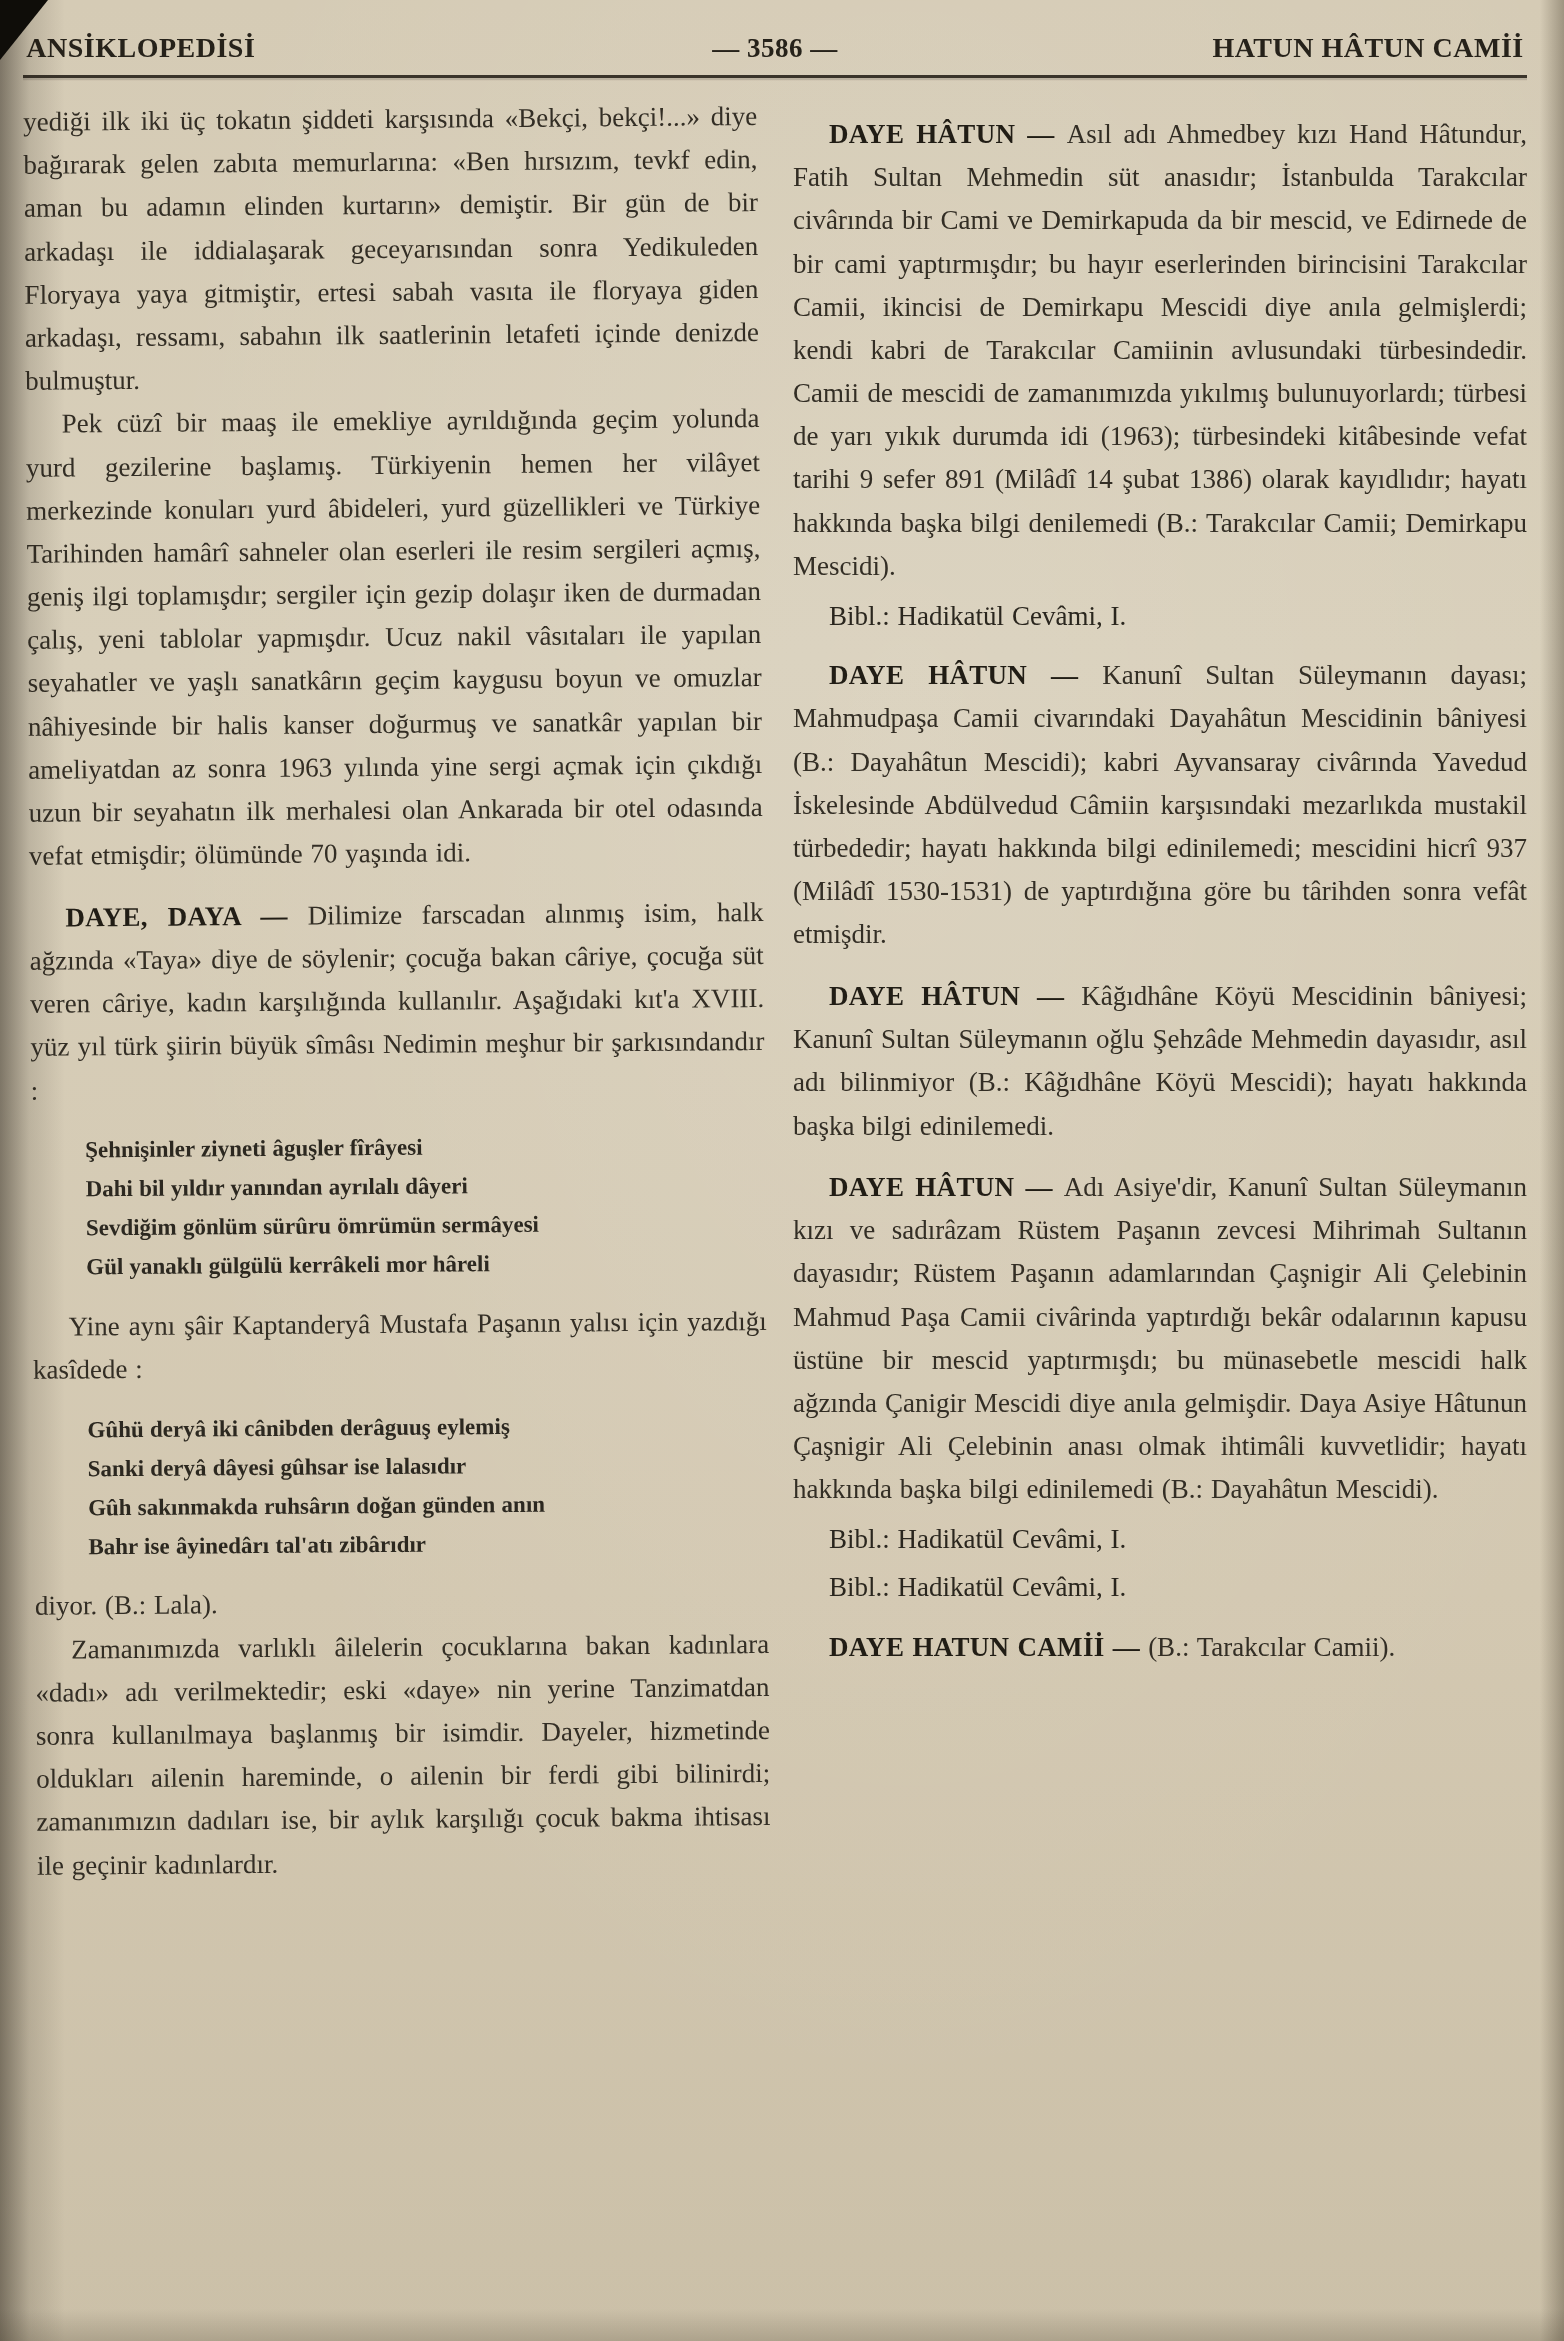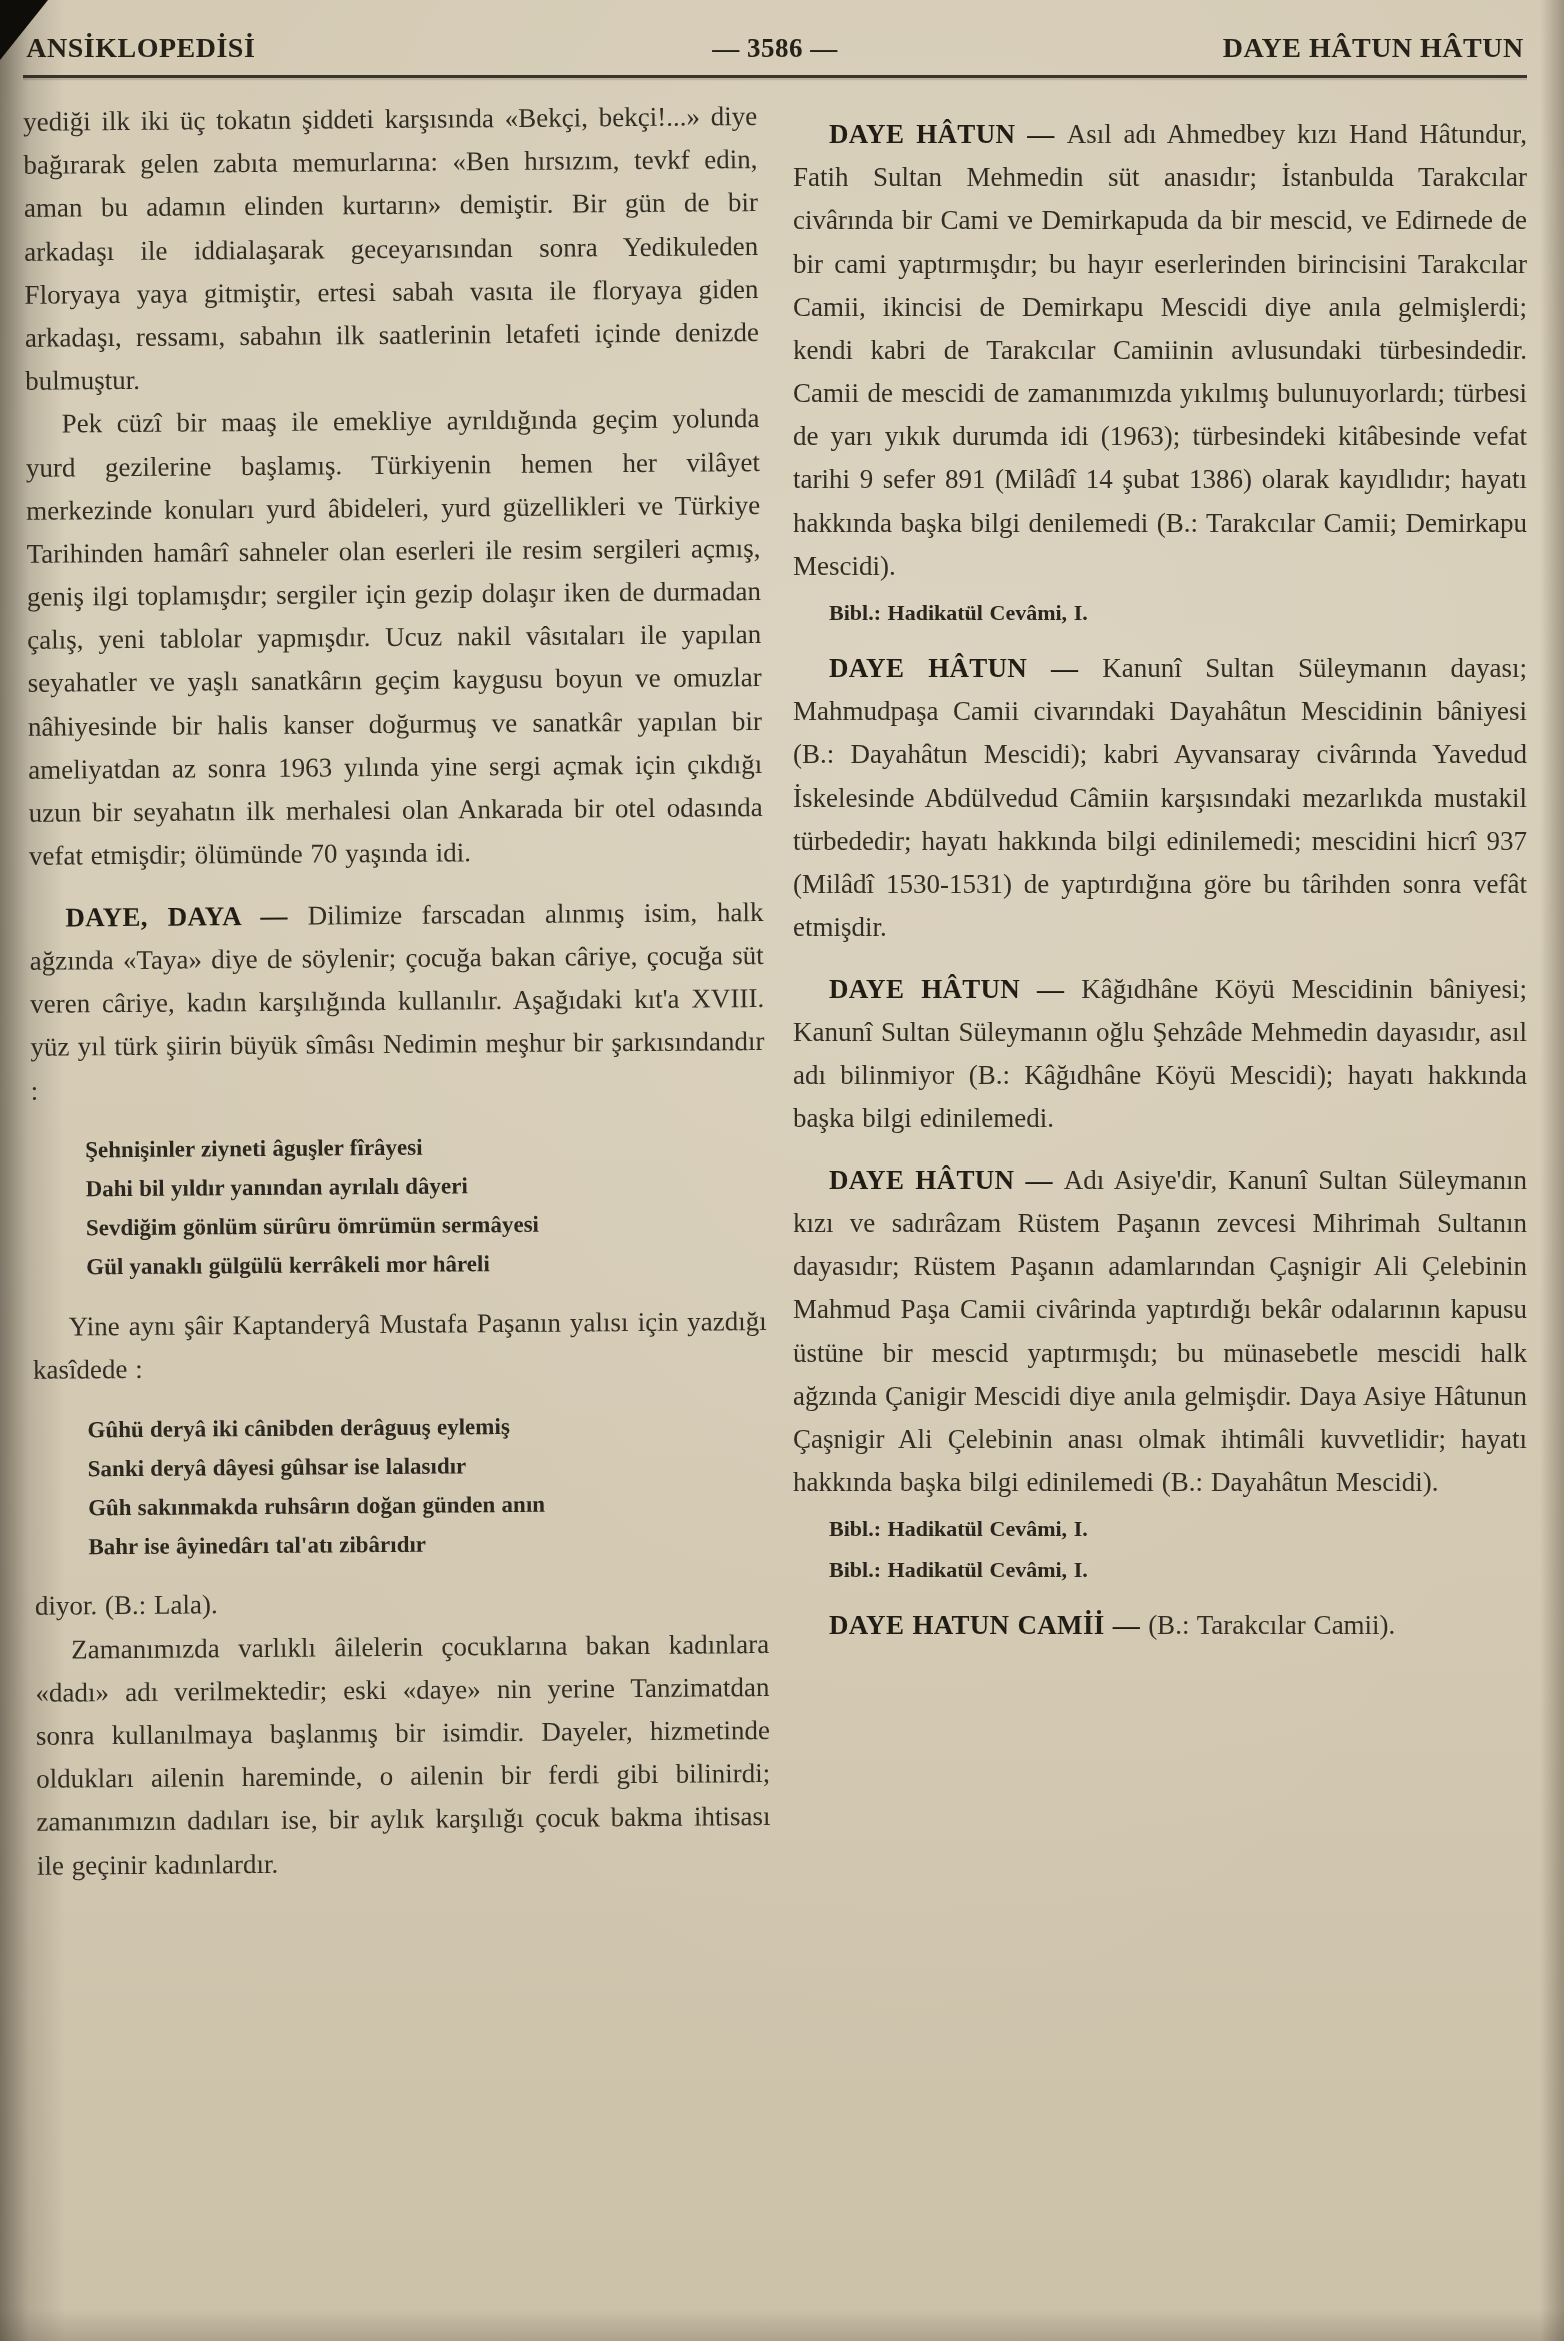--- a/index.html
+++ b/index.html
@@ -71,37 +71,37 @@
 
   .verse {
     margin:18.4px 0 18.4px 54px;
     font-weight:bold; font-size:23px; line-height:1.7;
     text-align:left; color:#2c2820; word-spacing:0.5px;
   }
   .verse-line { white-space:nowrap; }
 
   p.bibl {
     margin:8.7px 0 3.3px 0; text-indent:36px;
-    font-weight:bold; font-size:22px; line-height:1.45; color:#2a261e;
+    font-weight:normal; font-size:27px; line-height:1.45; color:#2a261e;
   }
 </style>
 </head>
 <body>
 
 <div class="page">
   <div class="spine-shadow"></div>
   <div class="edge-right"></div>
   <div class="edge-bottom"></div>
   <div class="corner-fold"></div>
 
   <div class="content">
     <div class="header-row">
       <span class="h-left">ANSİKLOPEDİSİ</span>
       <span class="h-mid">— 3586 —</span>
-      <span class="h-right">DAYE HÂTUN HÂTUN</span>
+      <span class="h-right">HATUN HÂTUN CAMİİ</span>
     </div>
     <div class="header-rule"></div>
 
     <div class="columns">
       <div class="col col-left">
           <p class="para no-indent">yediği ilk iki üç tokatın şiddeti karşısında «Bekçi, bekçi!...» diye bağırarak gelen zabıta memurlarına: «Ben hırsızım, tevkf edin, aman bu adamın elinden kurtarın» demiştir. Bir gün de bir arkadaşı ile iddialaşarak geceyarısından sonra Yedikuleden Floryaya yaya gitmiştir, ertesi sabah vasıta ile floryaya giden arkadaşı, ressamı, sabahın ilk saatlerinin letafeti içinde denizde bulmuştur.</p>
           <p class="para">Pek cüzî bir maaş ile emekliye ayrıldığında geçim yolunda yurd gezilerine başlamış. Türkiyenin hemen her vilâyet merkezinde konuları yurd âbideleri, yurd güzellikleri ve Türkiye Tarihinden hamârî sahneler olan eserleri ile resim sergileri açmış, geniş ilgi toplamışdır; sergiler için gezip dolaşır iken de durmadan çalış, yeni tablolar yapmışdır. Ucuz nakil vâsıtaları ile yapılan seyahatler ve yaşlı sanatkârın geçim kaygusu boyun ve omuzlar nâhiyesinde bir halis kanser doğurmuş ve sanatkâr yapılan bir ameliyatdan az sonra 1963 yılında yine sergi açmak için çıkdığı uzun bir seyahatın ilk merhalesi olan Ankarada bir otel odasında vefat etmişdir; ölümünde 70 yaşında idi.</p>
           <p class="para entry"><b class="entry-heading">DAYE, DAYA — </b>Dilimize farscadan alınmış isim, halk ağzında «Taya» diye de söylenir; çocuğa bakan câriye, çocuğa süt veren câriye, kadın karşılığında kullanılır. Aşağıdaki kıt'a XVIII. yüz yıl türk şiirin büyük sîmâsı Nedimin meşhur bir şarkısındandır :</p>
           <div class="verse">
             <div class="verse-line">Şehnişinler ziyneti âguşler fîrâyesi</div>

